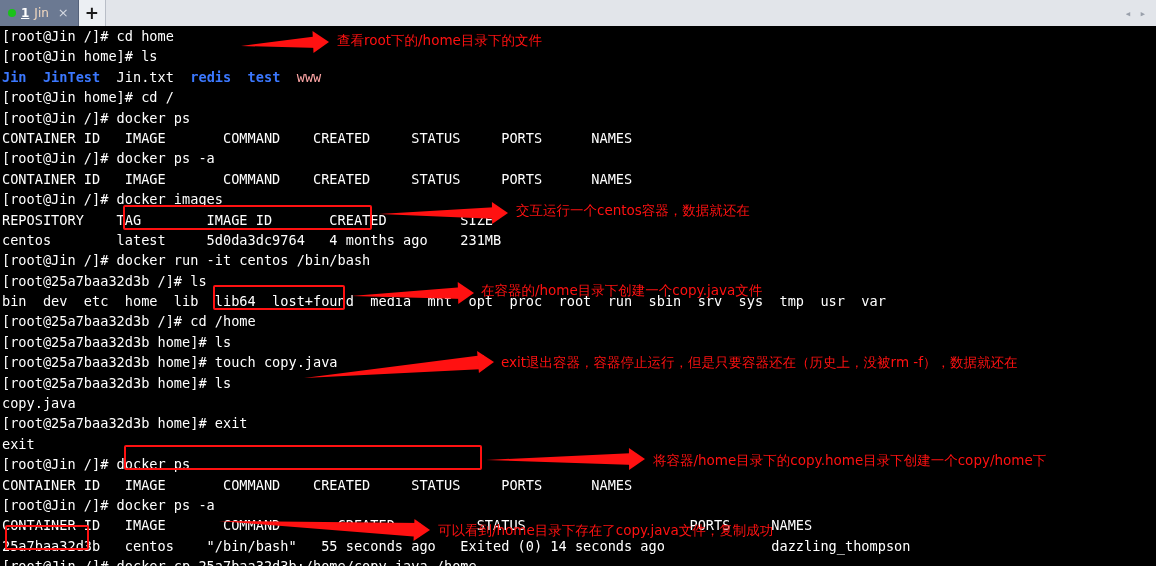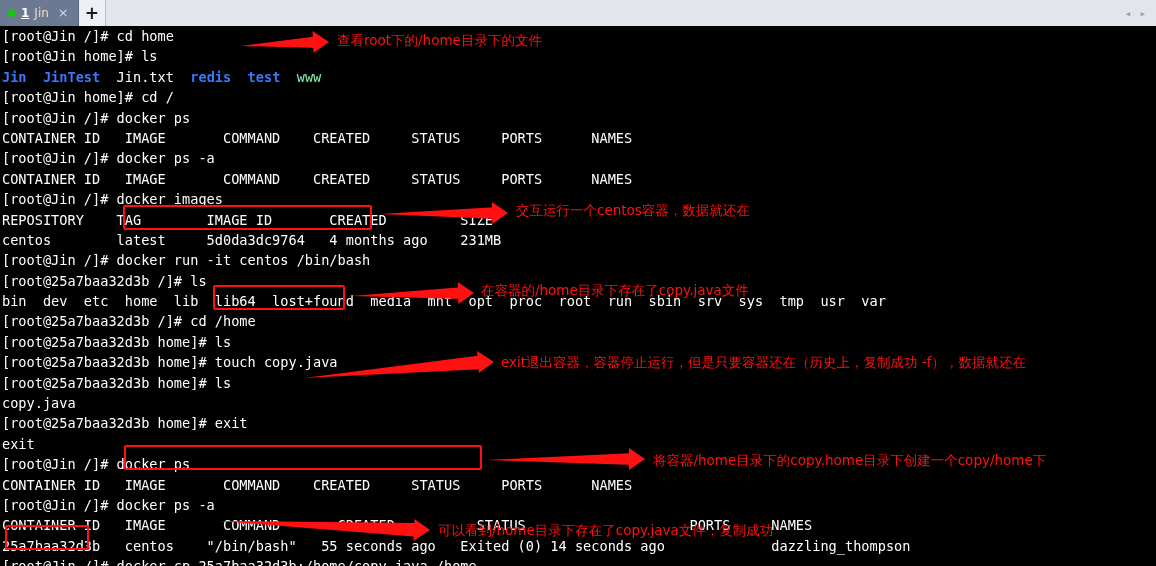--- a/index.html
+++ b/index.html
@@ -42,21 +42,21 @@
     position:absolute;left:0;top:26px;width:1156px;height:540px;
     background:#000;
     color:#ffffff;
     font-size:13.6px;
     line-height:20.4px;
     white-space:pre;
   }
   .row{height:20.4px;padding-left:2px;}
   .w{color:#ffffff;}
   .dir{color:#3b78ff;font-weight:bold;}
-  .blu{color:#86efac;}
+  .blu{color:#fca5a5;}
 
   
   #overlay{position:absolute;left:4px;top:0;width:1047px;height:566px;pointer-events:none;}
   .note{
     position:absolute;color:#ff1111;
     font-family:"DejaVu Sans","Liberation Sans",sans-serif;
     font-size:13.5px;white-space:nowrap;
   }
   .box{
     position:absolute;border:2px solid #ff1111;border-radius:2px;
@@ -107,18 +107,18 @@
   </svg>
   <div id="boxlayer">
       <div class="box" style="left: 119px; top: 205px; width: 245px; height: 21px;"></div>
       <div class="box" style="left: 209px; top: 285px; width: 128px; height: 21px;"></div>
       <div class="box" style="left: 120px; top: 445px; width: 354px; height: 21px;"></div>
       <div class="box" style="left: 1px; top: 525px; width: 80px; height: 21px;"></div>
     </div>
   <div id="notelayer">
       <div class="note" style="left: 333px; top: 32px;">查看root下的/home目录下的文件</div>
       <div class="note" style="left: 512px; top: 202px;">交互运行一个centos容器，数据就还在</div>
-      <div class="note" style="left: 477px; top: 282px;">在容器的/home目录下存在了copy.java文件</div>
-      <div class="note" style="left: 497px; top: 354px;">exit退出容器，容器停止运行，但是只要容器还在（历史上，复制成功 -f），数据就还在</div>
+      <div class="note" style="left: 477px; top: 282px;">在容器的/home目录下创建一个copy.java文件</div>
+      <div class="note" style="left: 497px; top: 354px;">exit退出容器，容器停止运行，但是只要容器还在（历史上，没被rm -f），数据就还在</div>
       <div class="note" style="left: 649px; top: 452px;">将容器/home目录下的copy.home目录下创建一个copy/home下</div>
       <div class="note" style="left: 434px; top: 522px;">可以看到/home目录下存在了copy.java文件，复制成功</div>
     </div>
 </div>
 
 </body></html>

